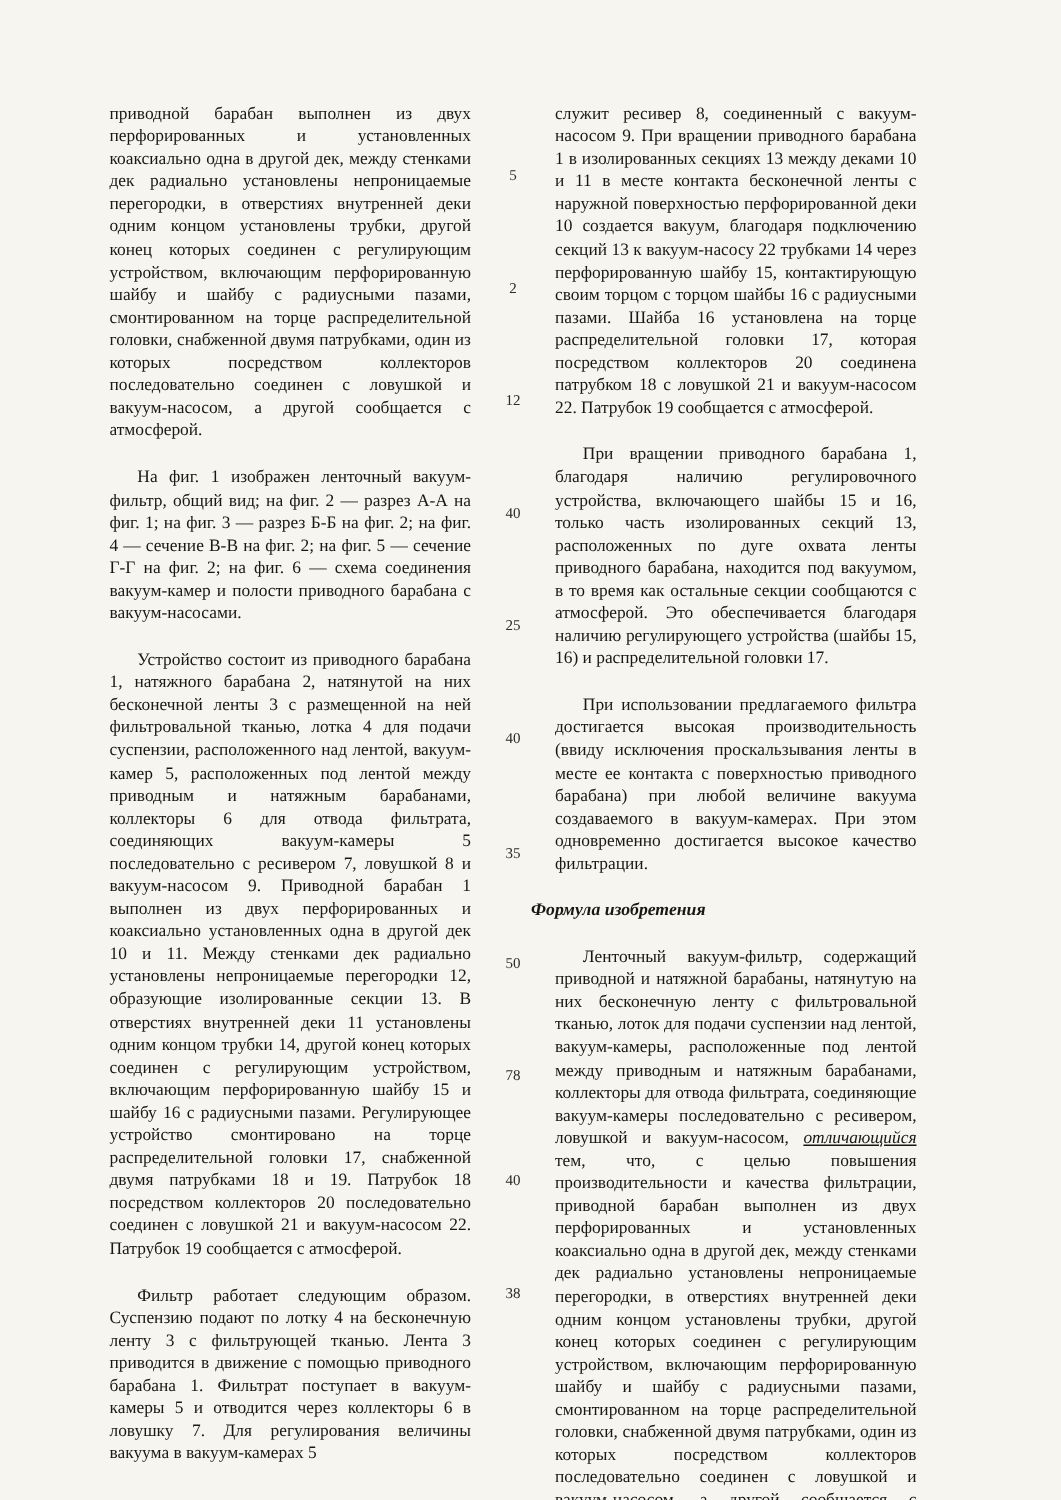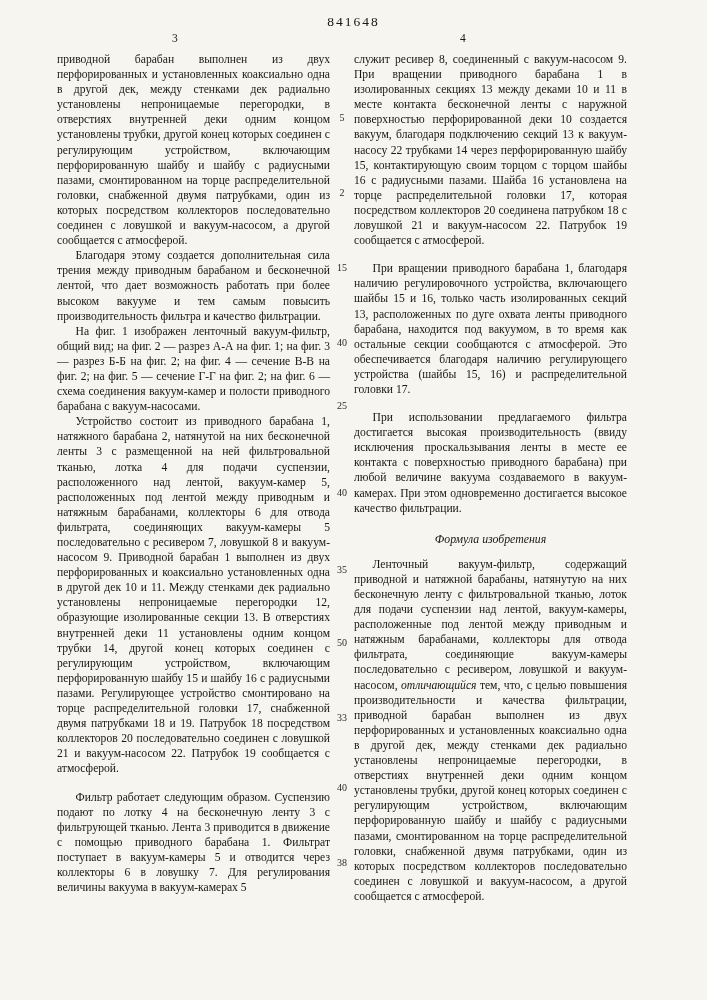--- a/index.html
+++ b/index.html
@@ -30,69 +30,63 @@
   
   .columns {
     position: absolute; top: 52px; left: 57px;
     display: flex; width: 570px;
   }
   .col {
     width: 273px; flex: 0 0 273px;
     font-size: 11.6px; line-height: 15.1px;
     text-align: justify;
   }
-  .col p { margin: 0; text-indent: 1.6em; }
+  .col p { margin: 16px; text-indent: 1.6em; }
   .col p.no-indent { text-indent: 0; }
   .col p.gap { margin-top: 13px; }
 
   .gutter { position: relative; width: 24px; flex: 0 0 24px; }
   .ln {
     position: absolute; left: 0; width: 100%;
     text-align: center; font-size: 10px; color: #2a2a28;
   }
 
   .formula-heading {
     margin: 16px 0 10px;
-    text-align: center; text-indent: 0;
-    font-style: italic; font-weight: normal;
+    text-align: left; text-indent: 0;
+    font-style: italic; font-weight: bold;
     font-size: 11.8px;
   }
-  .claim em { font-style: italic; }
+  .claim em { font-style: italic; text-decoration: underline; }
 </style>
 </head>
 <body>
 
 <div class="page">
 
-  <div class="header">
-    <div class="patent-number">841648</div>
-    <span class="colnum colnum-left">3</span>
-    <span class="colnum colnum-right">4</span>
-  </div>
 
   <div class="columns">
 
     <div class="col">
       <p class="no-indent">приводной барабан выполнен из двух перфорированных и установленных коаксиально одна в другой дек, между стенками дек радиально установлены непроницаемые перегородки, в отверстиях внутренней деки одним концом установлены трубки, другой конец которых соединен с регулирующим устройством, включающим перфорированную шайбу и шайбу с радиусными пазами, смонтированном на торце распределительной головки, снабженной двумя патрубками, один из которых посредством коллекторов последовательно соединен с ловушкой и вакуум-насосом, а другой сообщается с атмосферой.</p>
-      <p>Благодаря этому создается дополнительная сила трения между приводным барабаном и бесконечной лентой, что дает возможность работать при более высоком вакууме и тем самым повысить производительность фильтра и качество фильтрации.</p>
       <p>На фиг. 1 изображен ленточный вакуум-фильтр, общий вид; на фиг. 2 — разрез А-А на фиг. 1; на фиг. 3 — разрез Б-Б на фиг. 2; на фиг. 4 — сечение В-В на фиг. 2; на фиг. 5 — сечение Г-Г на фиг. 2; на фиг. 6 — схема соединения вакуум-камер и полости приводного барабана с вакуум-насосами.</p>
       <p>Устройство состоит из приводного барабана 1, натяжного барабана 2, натянутой на них бесконечной ленты 3 с размещенной на ней фильтровальной тканью, лотка 4 для подачи суспензии, расположенного над лентой, вакуум-камер 5, расположенных под лентой между приводным и натяжным барабанами, коллекторы 6 для отвода фильтрата, соединяющих вакуум-камеры 5 последовательно с ресивером 7, ловушкой 8 и вакуум-насосом 9. Приводной барабан 1 выполнен из двух перфорированных и коаксиально установленных одна в другой дек 10 и 11. Между стенками дек радиально установлены непроницаемые перегородки 12, образующие изолированные секции 13. В отверстиях внутренней деки 11 установлены одним концом трубки 14, другой конец которых соединен с регулирующим устройством, включающим перфорированную шайбу 15 и шайбу 16 с радиусными пазами. Регулирующее устройство смонтировано на торце распределительной головки 17, снабженной двумя патрубками 18 и 19. Патрубок 18 посредством коллекторов 20 последовательно соединен с ловушкой 21 и вакуум-насосом 22. Патрубок 19 сообщается с атмосферой.</p>
       <p class="gap">Фильтр работает следующим образом. Суспензию подают по лотку 4 на бесконечную ленту 3 с фильтрующей тканью. Лента 3 приводится в движение с помощью приводного барабана 1. Фильтрат поступает в вакуум-камеры 5 и отводится через коллекторы 6 в ловушку 7. Для регулирования величины вакуума в вакуум-камерах 5</p>
     </div>
 
     <div class="gutter">
       <span class="ln" style="top:60px">5</span>
       <span class="ln" style="top:135px">2</span>
-      <span class="ln" style="top:210px">15</span>
+      <span class="ln" style="top:210px">12</span>
       <span class="ln" style="top:285px">40</span>
-      <span class="ln" style="top:348px">25</span>
+      <span class="ln" style="top:360px">25</span>
       <span class="ln" style="top:435px">40</span>
       <span class="ln" style="top:512px">35</span>
       <span class="ln" style="top:585px">50</span>
-      <span class="ln" style="top:660px">33</span>
+      <span class="ln" style="top:660px">78</span>
       <span class="ln" style="top:730px">40</span>
       <span class="ln" style="top:805px">38</span>
     </div>
 
     <div class="col">
       <p class="no-indent">служит ресивер 8, соединенный с вакуум-насосом 9. При вращении приводного барабана 1 в изолированных секциях 13 между деками 10 и 11 в месте контакта бесконечной ленты с наружной поверхностью перфорированной деки 10 создается вакуум, благодаря подключению секций 13 к вакуум-насосу 22 трубками 14 через перфорированную шайбу 15, контактирующую своим торцом с торцом шайбы 16 с радиусными пазами. Шайба 16 установлена на торце распределительной головки 17, которая посредством коллекторов 20 соединена патрубком 18 с ловушкой 21 и вакуум-насосом 22. Патрубок 19 сообщается с атмосферой.</p>
       <p class="gap">При вращении приводного барабана 1, благодаря наличию регулировочного устройства, включающего шайбы 15 и 16, только часть изолированных секций 13, расположенных по дуге охвата ленты приводного барабана, находится под вакуумом, в то время как остальные секции сообщаются с атмосферой. Это обеспечивается благодаря наличию регулирующего устройства (шайбы 15, 16) и распределительной головки 17.</p>
       <p class="gap">При использовании предлагаемого фильтра достигается высокая производительность (ввиду исключения проскальзывания ленты в месте ее контакта с поверхностью приводного барабана) при любой величине вакуума создаваемого в вакуум-камерах. При этом одновременно достигается высокое качество фильтрации.</p>
       <h3 class="formula-heading">Формула изобретения</h3>
       <p class="claim"><span>Ленточный вакуум-фильтр, содержащий приводной и натяжной барабаны, натянутую на них бесконечную ленту с фильтровальной тканью, лоток для подачи суспензии над лентой, вакуум-камеры, расположенные под лентой между приводным и натяжным барабанами, коллекторы для отвода фильтрата, соединяющие вакуум-камеры последовательно с ресивером, ловушкой и вакуум-насосом, </span><em>отличающийся</em><span> тем, что, с целью повышения производительности и качества фильтрации, приводной барабан выполнен из двух перфорированных и установленных коаксиально одна в другой дек, между стенками дек радиально установлены непроницаемые перегородки, в отверстиях внутренней деки одним концом установлены трубки, другой конец которых соединен с регулирующим устройством, включающим перфорированную шайбу и шайбу с радиусными пазами, смонтированном на торце распределительной головки, снабженной двумя патрубками, один из которых посредством коллекторов последовательно соединен с ловушкой и вакуум-насосом, а другой сообщается с атмосферой.</span></p>

